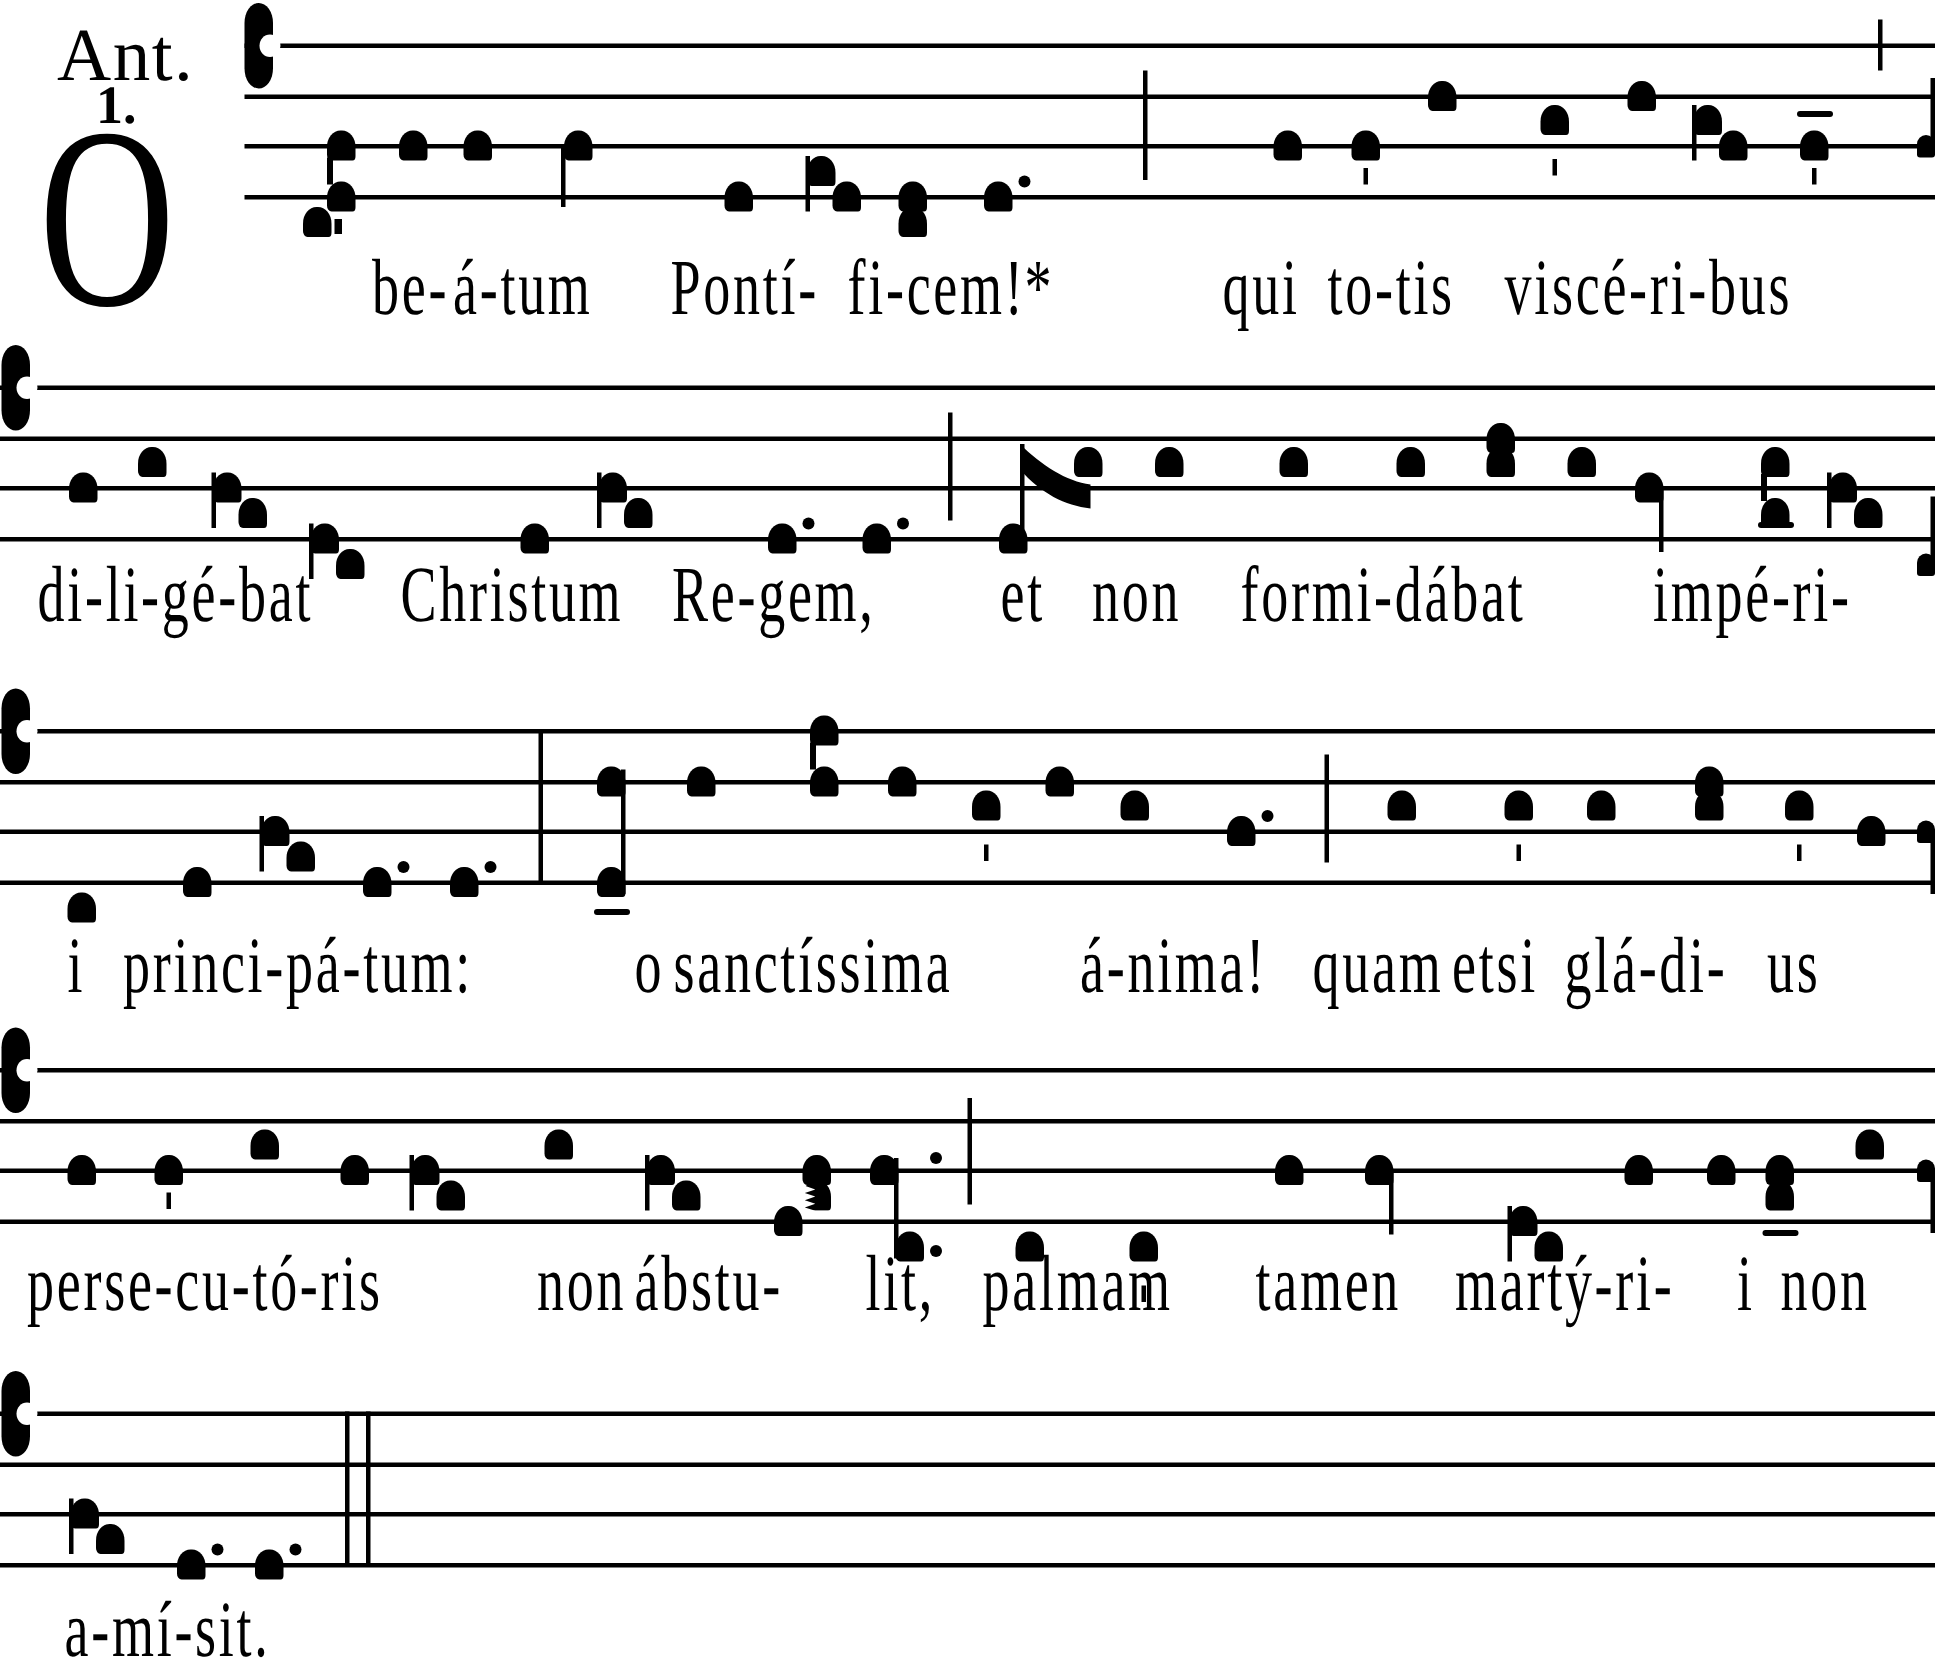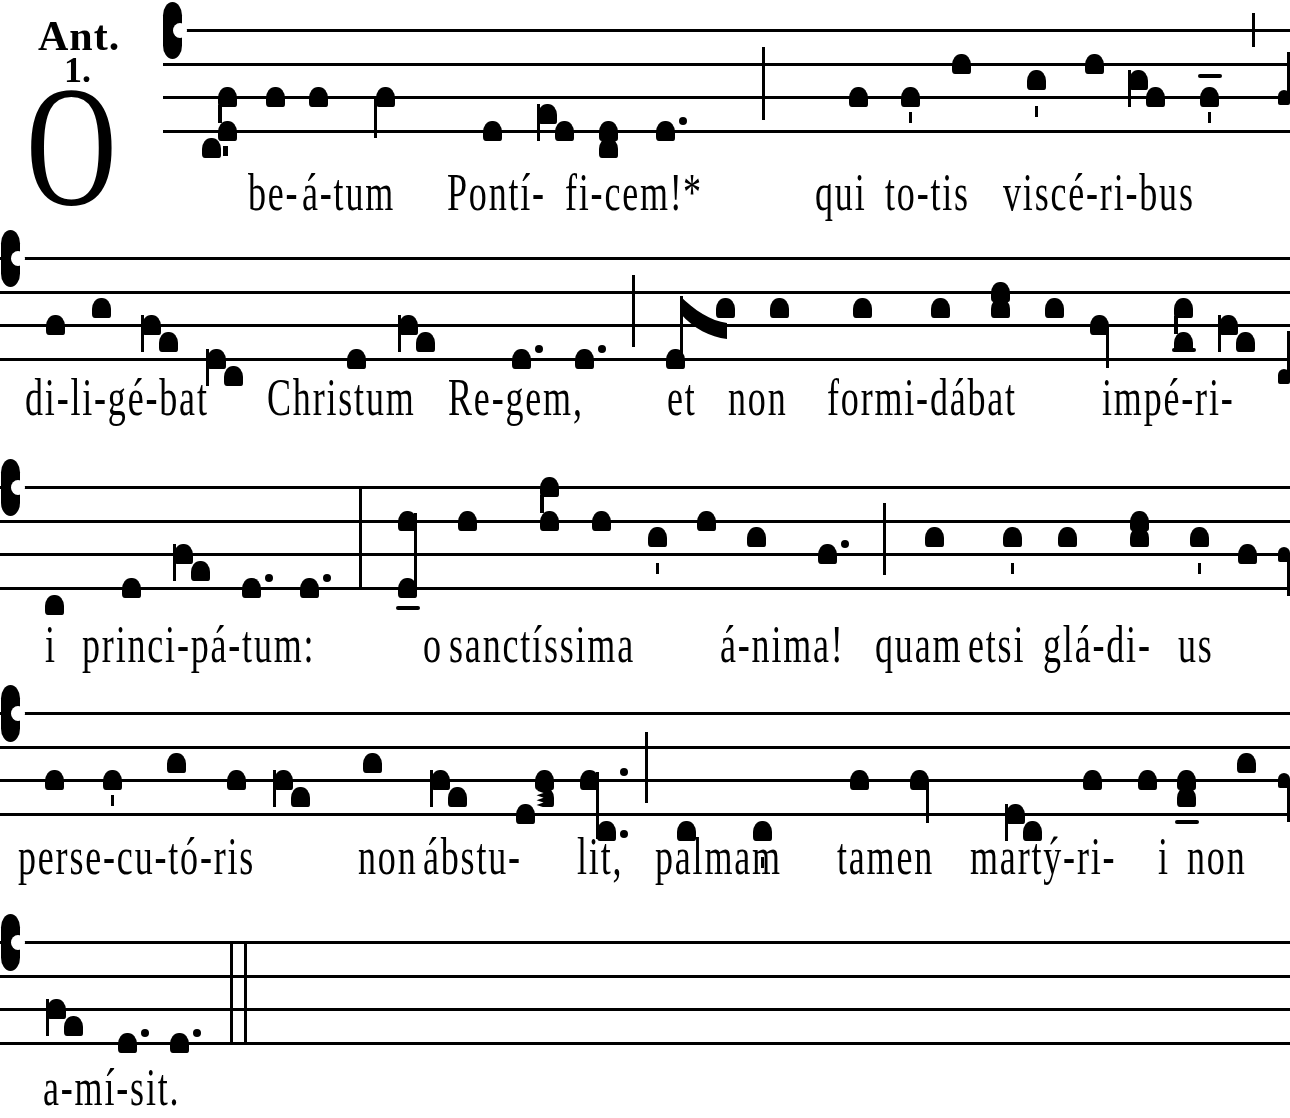--- a/index.html
+++ b/index.html
@@ -1,18 +1,18 @@
 <!DOCTYPE html>
 <html><head>
 <meta charset="utf-8">
 <style>
   html,body{margin:0;padding:0;background:#fff;}
   #canvas{position:relative;width:1290px;height:1118px;background:#fff;overflow:hidden;
           font-family:"Liberation Serif",serif;color:#000;}
-  .ant-label{position:absolute;font-weight:bold;font-size:42px;line-height:42px;letter-spacing:1px;}
+  .ant-label{position:absolute;font-weight:normal;font-size:50px;line-height:42px;letter-spacing:1px;}
   .mode-label{position:absolute;font-weight:bold;font-size:36px;line-height:36px;}
   .initial{position:absolute;font-size:172px;line-height:172px;transform:scaleX(0.73);transform-origin:0 0;}
   .sline{position:absolute;height:3px;background:#000;}
   .nq{position:absolute;width:19px;height:20px;background:#000;
       border-radius:9px 9px 2px 3px / 11px 11px 3px 4px;}
   .quil{clip-path:polygon(45% 0%,100% 0%,100% 100%,45% 100%,8% 89%,45% 77%,8% 65%,45% 53%,8% 41%,45% 29%,8% 17%,45% 5%);}
   .stem{position:absolute;width:3px;background:#000;}
   .conn{position:absolute;width:4px;background:#000;}
   .dot{position:absolute;width:8px;height:8px;background:#000;border-radius:50%;}
   .hep{position:absolute;height:4px;background:#000;border-radius:2px;}

